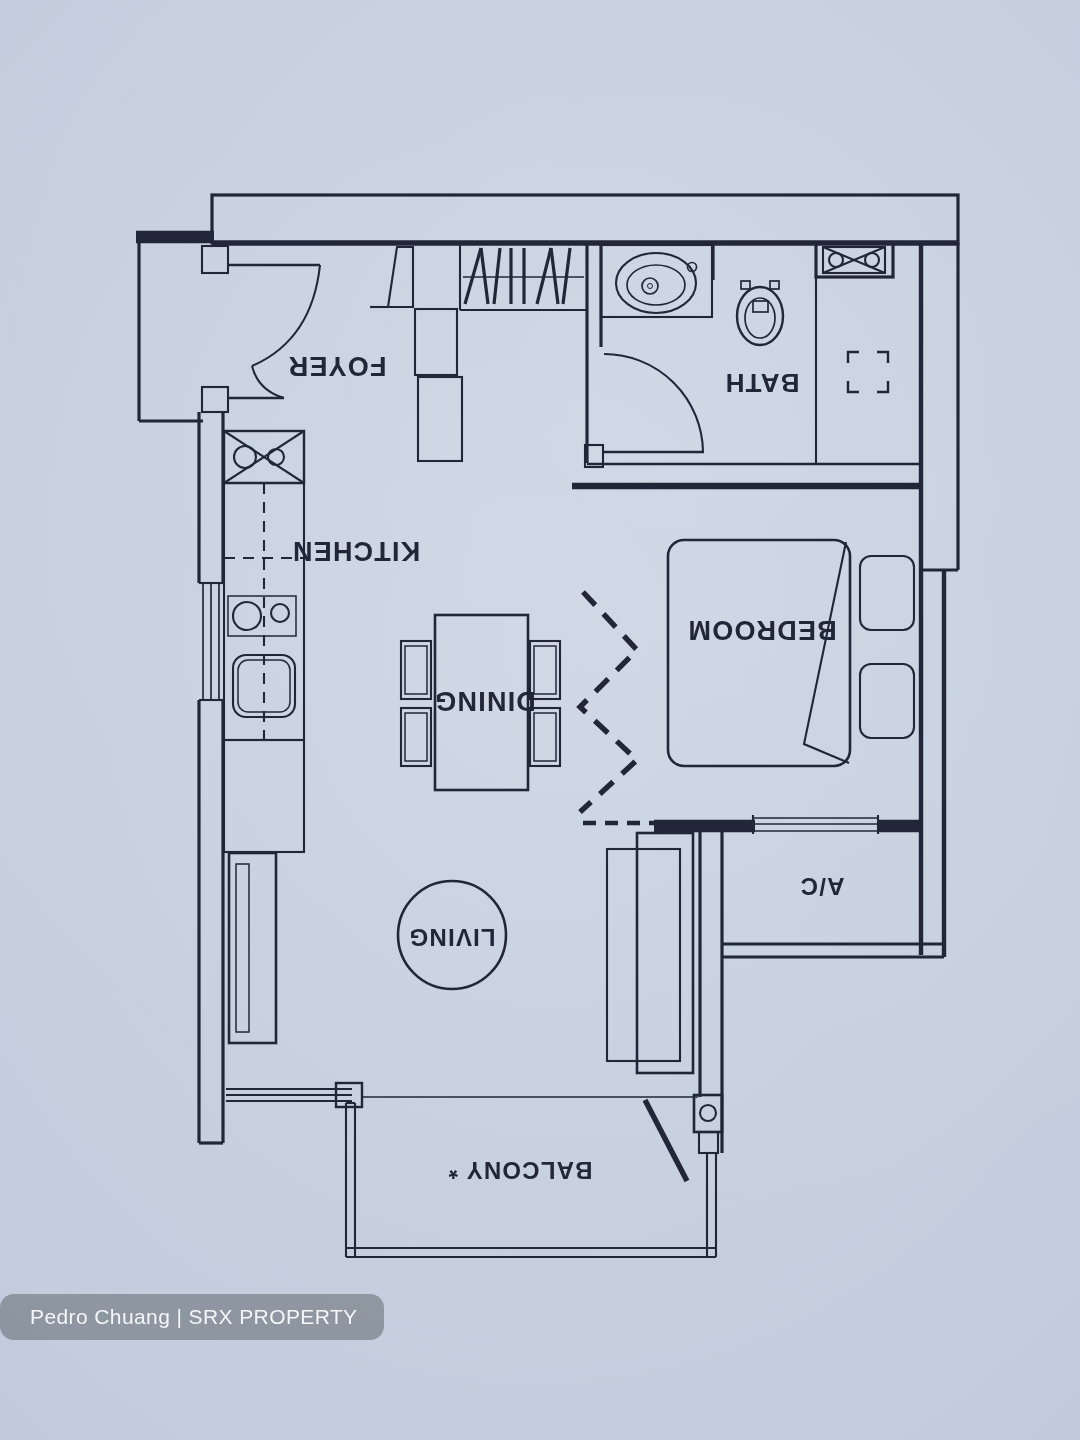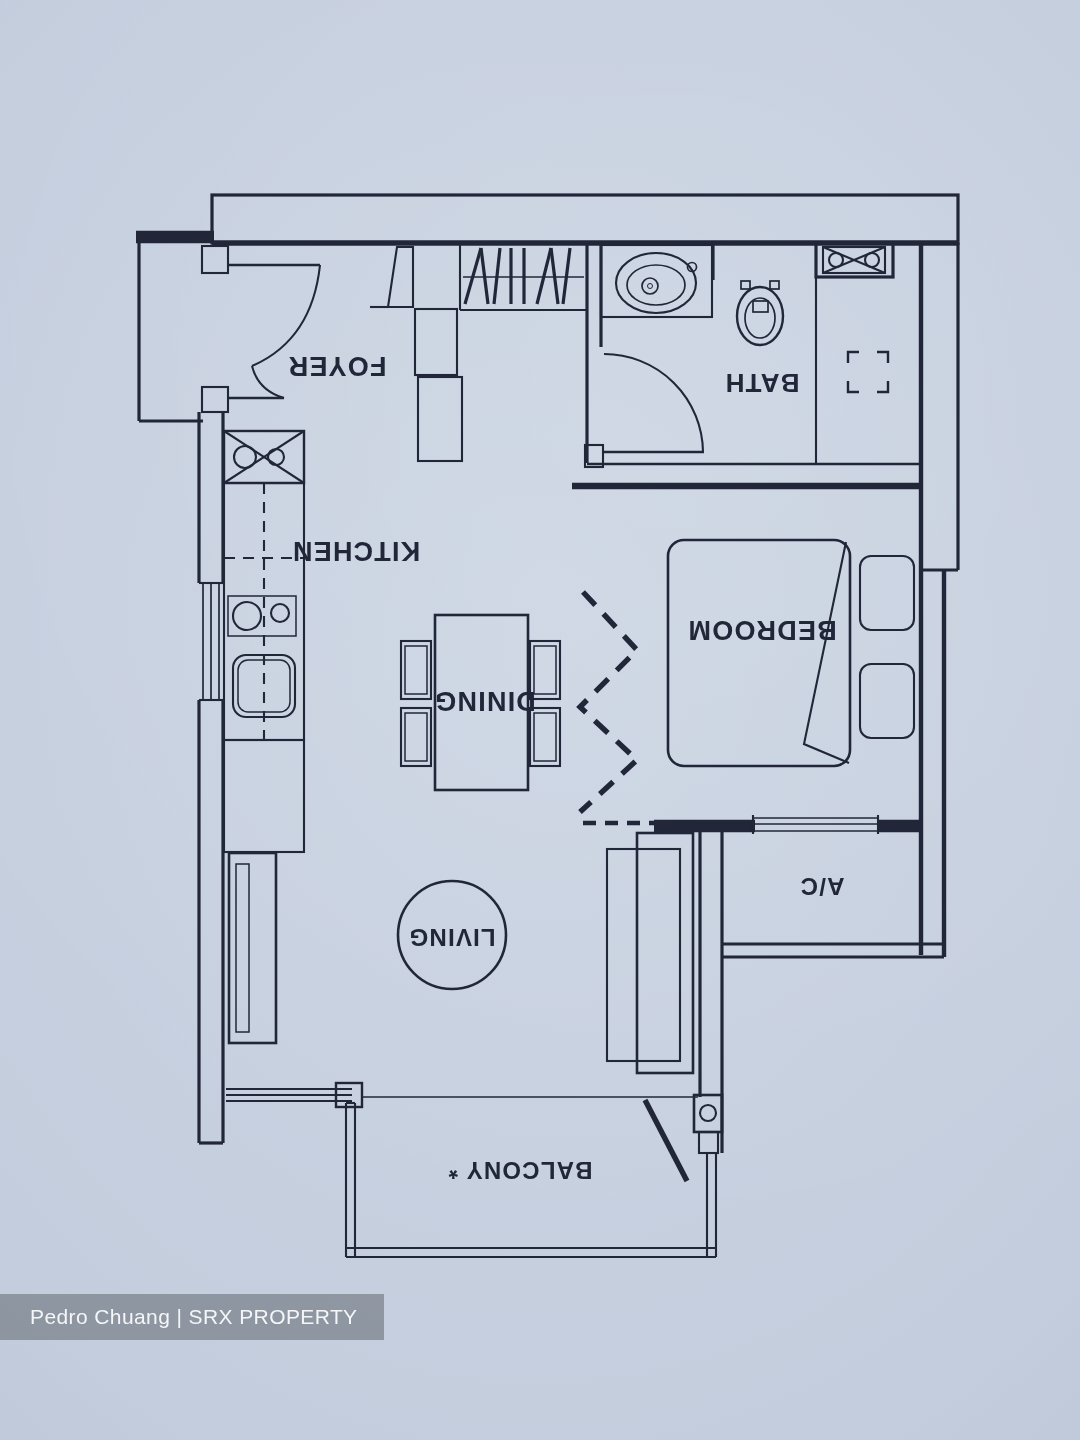--- a/index.html
+++ b/index.html
@@ -26,20 +26,21 @@
     font-family:"Liberation Sans", sans-serif;
     font-weight:700;fill:#212738;letter-spacing:1.2px;
     stroke:none;
   }
   .watermark{
     position:absolute;left:0;top:1294px;height:46px;
     padding:0 26px 0 30px;
     background:rgba(104,110,118,0.58);
     color:#f4f6f8;font-size:21px;line-height:46px;letter-spacing:0.4px;
     white-space:nowrap;
+    border-radius:14px;
   }
 </style>
 </head>
 <body>
 
 <div class="photo">
   <svg class="plan" viewBox="0 0 1080 1440">
 
     <g>
       <rect x="212" y="195" width="746" height="48" class="s3"></rect>

